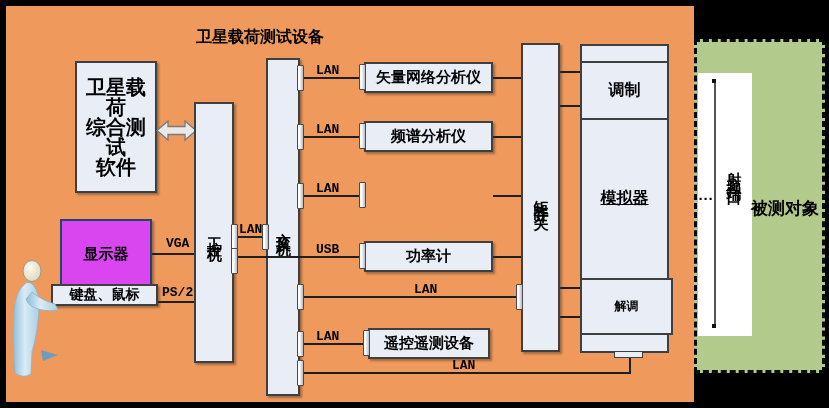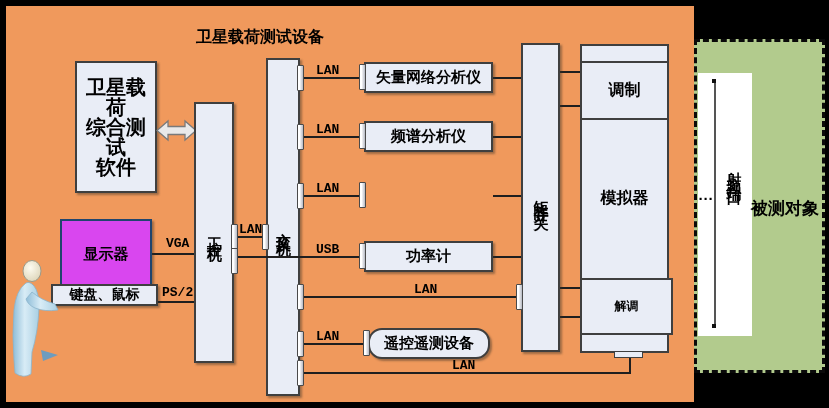--- a/index.html
+++ b/index.html
@@ -107,21 +107,21 @@
 
   <div class="conn" style="left:297px;top:284px;"></div>
   <div class="port-lbl" style="left:414px;top:282px;">LAN</div>
   <div class="hline" style="left:303px;top:296px;width:216px;"></div>
   <div class="conn" style="left:516px;top:284px;"></div>
 
   <div class="conn" style="left:297px;top:331px;"></div>
   <div class="port-lbl" style="left:316px;top:329px;">LAN</div>
   <div class="hline" style="left:303px;top:343px;width:62px;"></div>
   <div class="conn" style="left:363px;top:330px;"></div>
-  <div class="box" style="left:368px;top:328px;width:122px;height:31px;font-size:15px;border-radius:14px;">
+  <div class="box" style="left:368px;top:328px;width:122px;height:31px;font-size:15px;">
     <span>遥控遥测设备</span>
   </div>
 
   <div class="conn" style="left:297px;top:360px;"></div>
   <div class="port-lbl" style="left:452px;top:358px;">LAN</div>
   <div class="hline" style="left:303px;top:372px;width:328px;"></div>
   <div class="vline" style="left:629px;top:357px;height:17px;"></div>
 
   <div class="box" style="left:521px;top:43px;width:39px;height:309px;">
     <span class="vtext">矩阵开关</span>
@@ -129,21 +129,21 @@
 
   <div class="hline" style="left:560px;top:71px;width:20px;"></div>
   <div class="hline" style="left:560px;top:105px;width:20px;"></div>
   <div class="hline" style="left:560px;top:287px;width:20px;"></div>
   <div class="hline" style="left:560px;top:316px;width:20px;"></div>
 
   <div class="box plain" style="left:580px;top:44px;width:89px;height:309px;"></div>
   <div class="box plain" style="left:580px;top:61px;width:89px;height:59px;font-size:16px;z-index:3;">
     <span>调制</span>
   </div>
-  <div style="position:absolute;left:580px;top:188px;width:89px;text-align:center;font-weight:bold;font-size:16px;z-index:4;">模拟器</div>
+  <div style="position:absolute;left:580px;top:188px;width:89px;text-align:center;font-weight:bold;font-size:16px;z-index:4;text-decoration:underline;">模拟器</div>
   <div class="box plain" style="left:580px;top:278px;width:93px;height:57px;font-size:12px;z-index:3;">
     <span>解调</span>
   </div>
   <div style="position:absolute;left:614px;top:351px;width:29px;height:7px;background:#E9EDF6;border:1px solid #3f3f3f;box-sizing:border-box;z-index:4;"></div>
 
   <div class="dut-zone"></div>
   <div class="rf-box"></div>
   <div class="vline" style="left:714px;top:82px;height:245px;background:#555;z-index:3;"></div>
   <div class="dot" style="left:712px;top:79px;"></div>
   <div class="dot" style="left:712px;top:324px;"></div>

